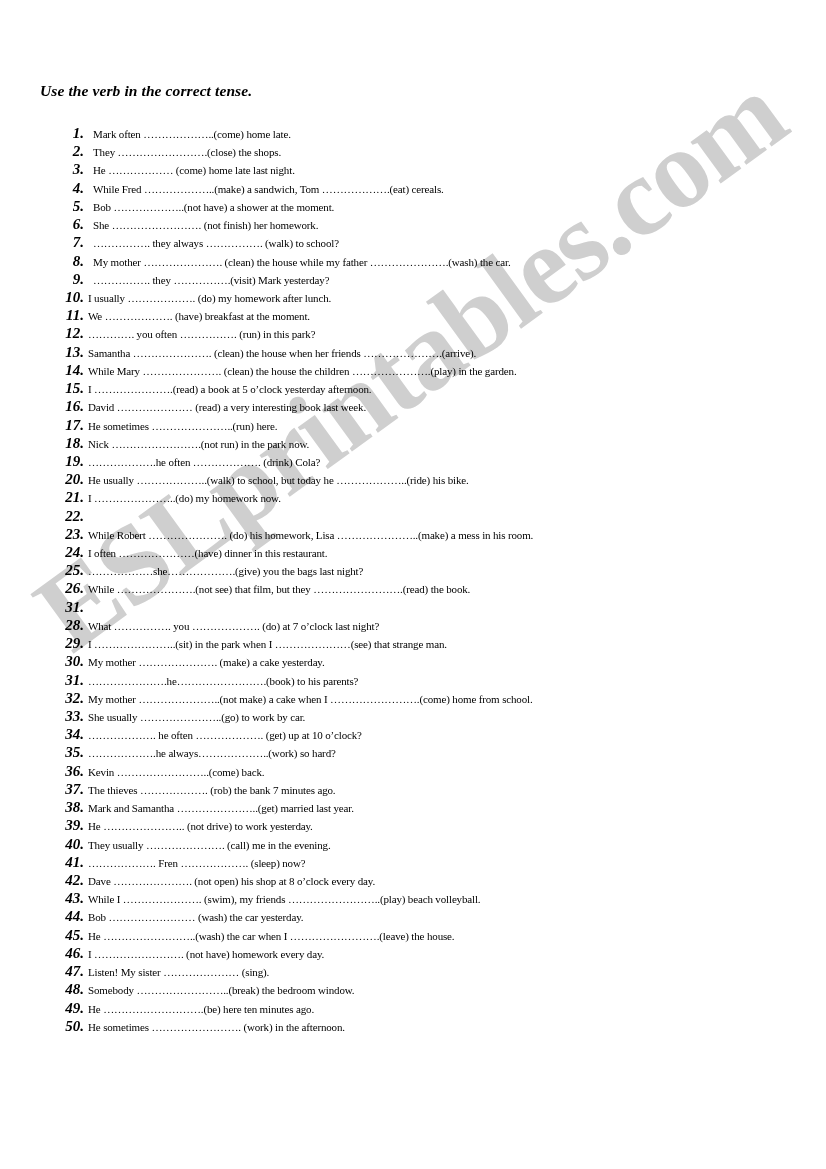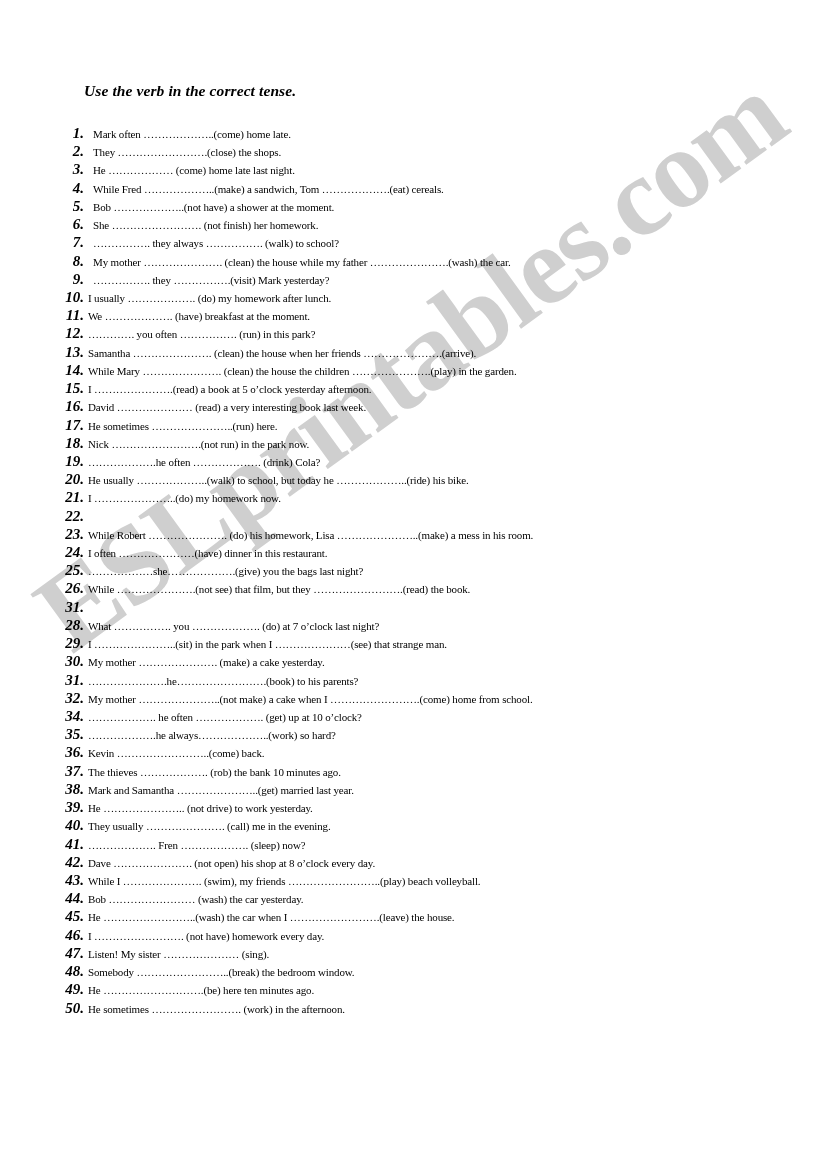--- a/index.html
+++ b/index.html
@@ -53,21 +53,20 @@
   #title {
     position: absolute;
     left: 40px;
     top: 82px;
     font-family: "Liberation Serif", "DejaVu Serif", serif;
     font-weight: bold;
     font-style: italic;
     font-size: 15.5px;
     letter-spacing: 0.1px;
     white-space: nowrap;
-    margin-left: 44px;
   }
 
   #exercise-list {
     position: absolute;
     left: 56px;
     top: 124px;
     width: 760px;
     list-style: none;
     margin: 0;
     padding: 0;
@@ -270,38 +269,43 @@
           <span class="q-num">31.</span>
           <span class="q-gap"></span>
           <span class="q-text">………………….he…………………….(book) to his parents?</span>
         </li>
         <li class="q-row">
           <span class="q-num">32.</span>
           <span class="q-gap"></span>
           <span class="q-text">My mother …………………..(not make) a cake when I …………………….(come) home from school.</span>
         </li>
         <li class="q-row">
+          <span class="q-num">33.</span>
+          <span class="q-gap"></span>
+          <span class="q-text">She usually …………………..(go) to work by car.</span>
+        </li>
+        <li class="q-row">
           <span class="q-num">34.</span>
           <span class="q-gap"></span>
           <span class="q-text">………………. he often ………………. (get) up at 10 o’clock?</span>
         </li>
         <li class="q-row">
           <span class="q-num">35.</span>
           <span class="q-gap"></span>
           <span class="q-text">……………….he always………………..(work) so hard?</span>
         </li>
         <li class="q-row">
           <span class="q-num">36.</span>
           <span class="q-gap"></span>
           <span class="q-text">Kevin ……………………..(come) back.</span>
         </li>
         <li class="q-row">
           <span class="q-num">37.</span>
           <span class="q-gap"></span>
-          <span class="q-text">The thieves ………………. (rob) the bank 10 minutes ago.</span>
+          <span class="q-text">The thieves ………………. (rob) the bank 7 minutes ago.</span>
         </li>
         <li class="q-row">
           <span class="q-num">38.</span>
           <span class="q-gap"></span>
           <span class="q-text">Mark and Samantha …………………..(get) married last year.</span>
         </li>
         <li class="q-row">
           <span class="q-num">39.</span>
           <span class="q-gap"></span>
           <span class="q-text">He ………………….. (not drive) to work yesterday.</span>

